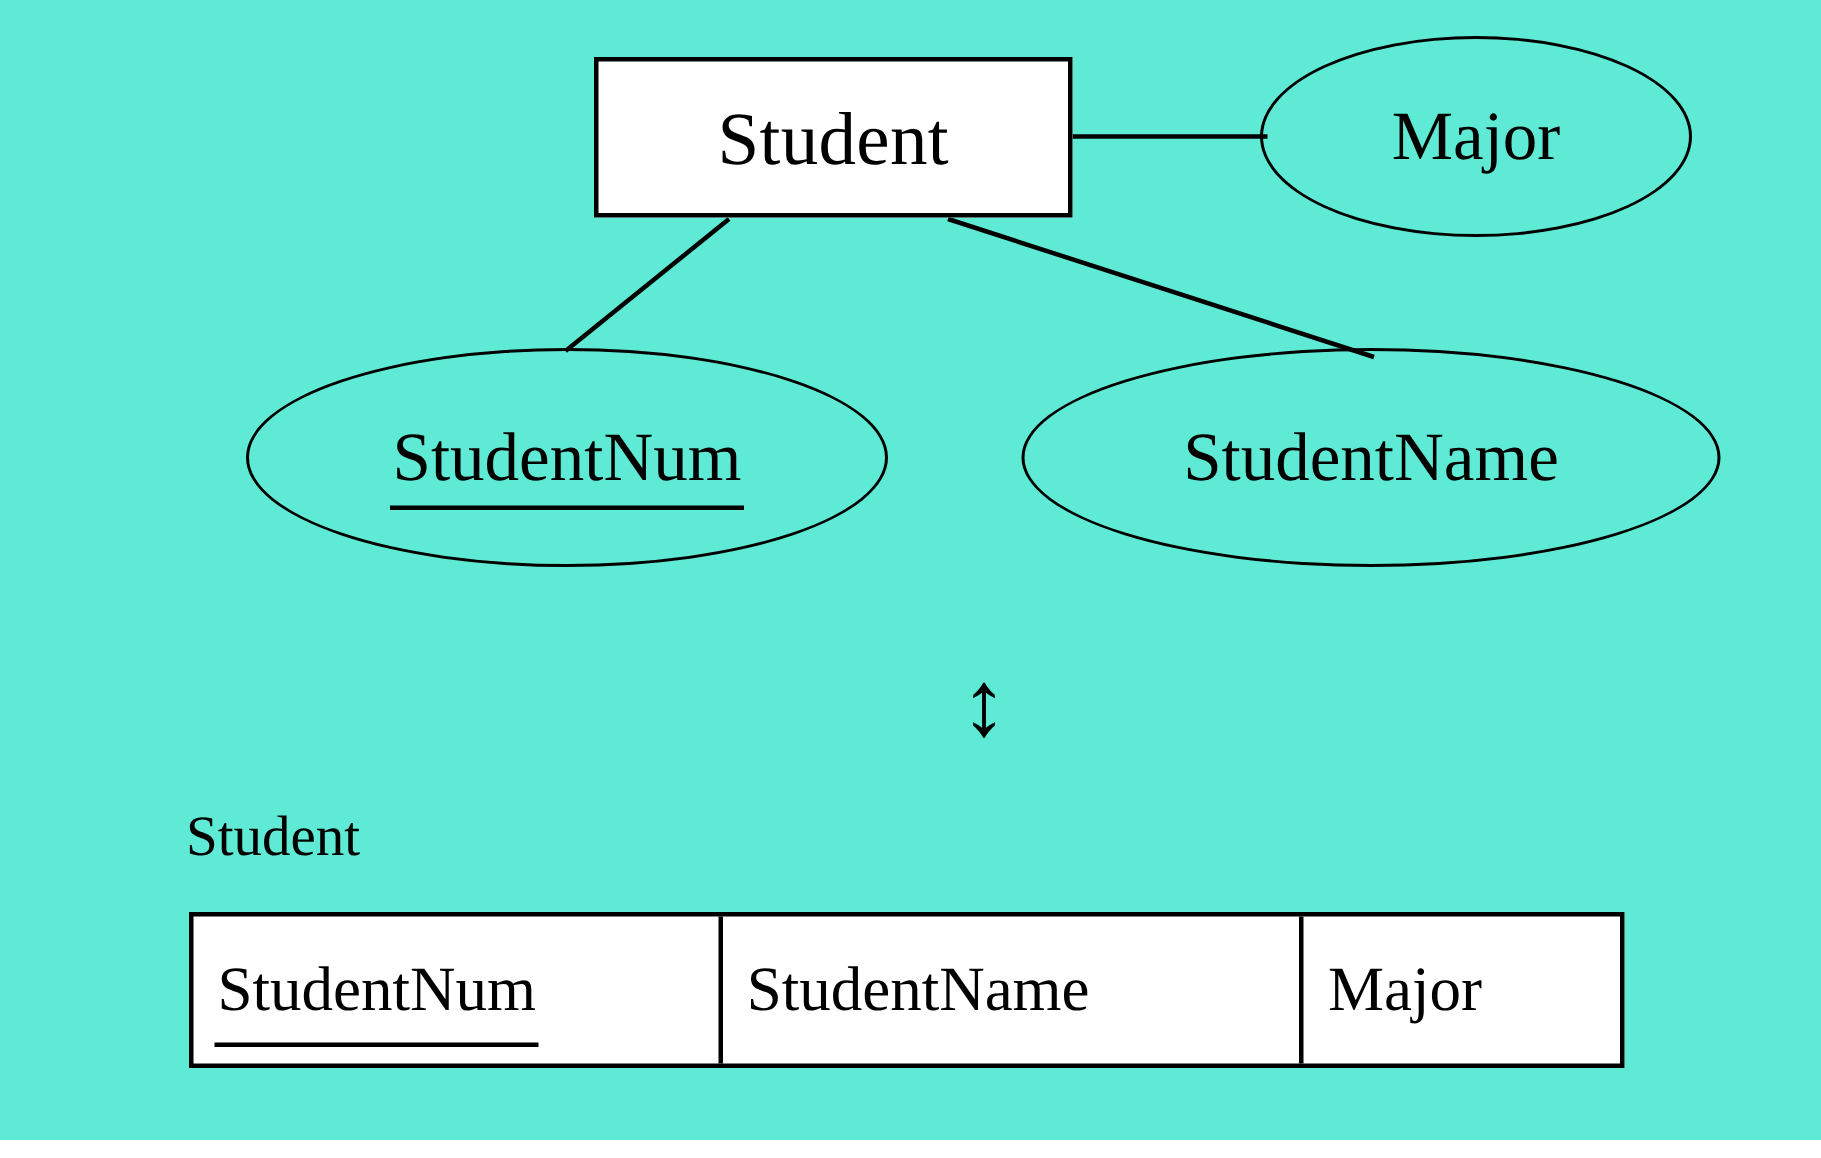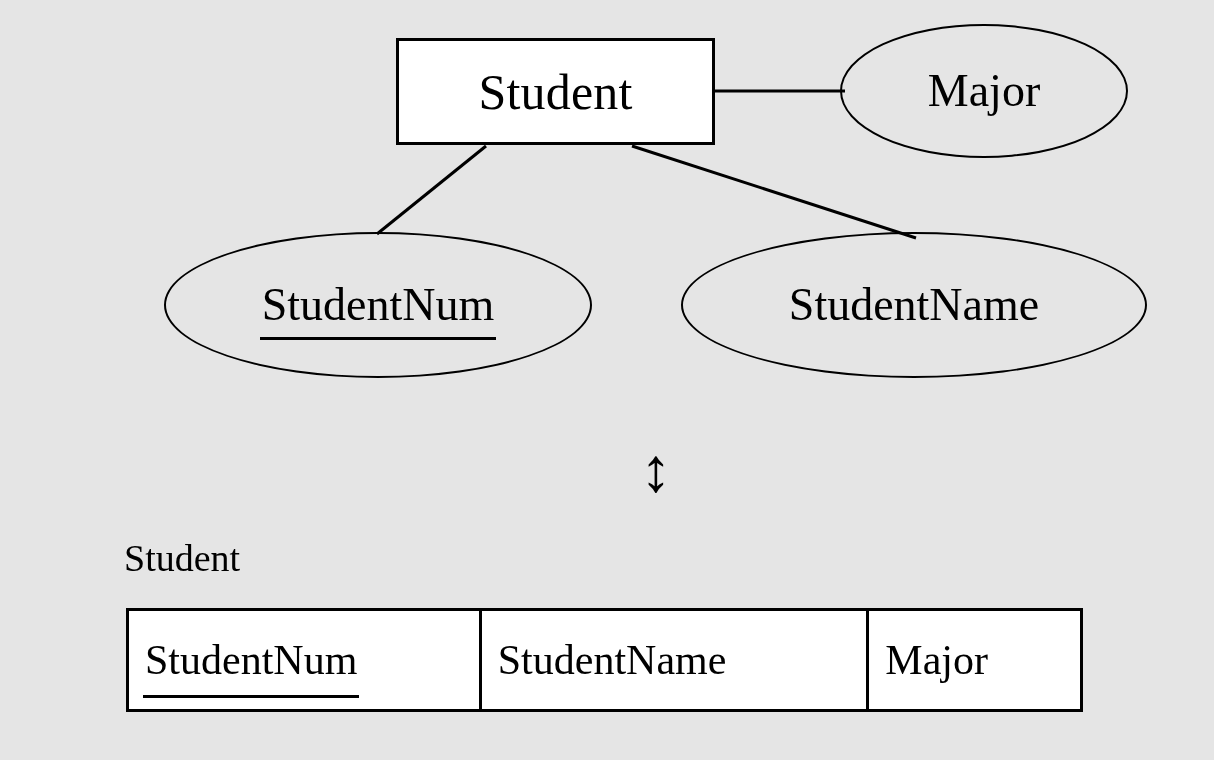--- a/index.html
+++ b/index.html
@@ -9,21 +9,21 @@
     background: #ffffff;
   }
   body {
     font-family: "Liberation Serif", "DejaVu Serif", serif;
     color: #000000;
   }
   #canvas {
     position: relative;
     width: 1214px;
     height: 760px;
-    background: #e5e5e5;
+    background: #5eead4;
     overflow: hidden;
   }
   #edges {
     position: absolute;
     left: 0;
     top: 0;
     width: 1214px;
     height: 772px;
     pointer-events: none;
   }

